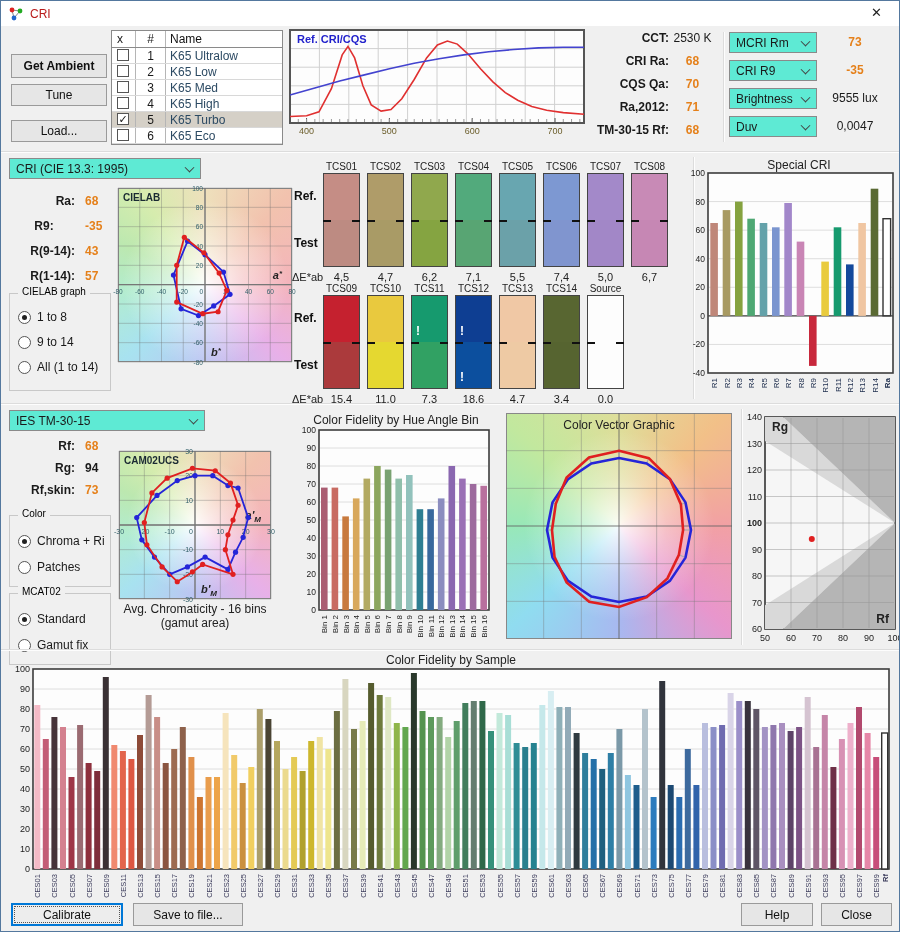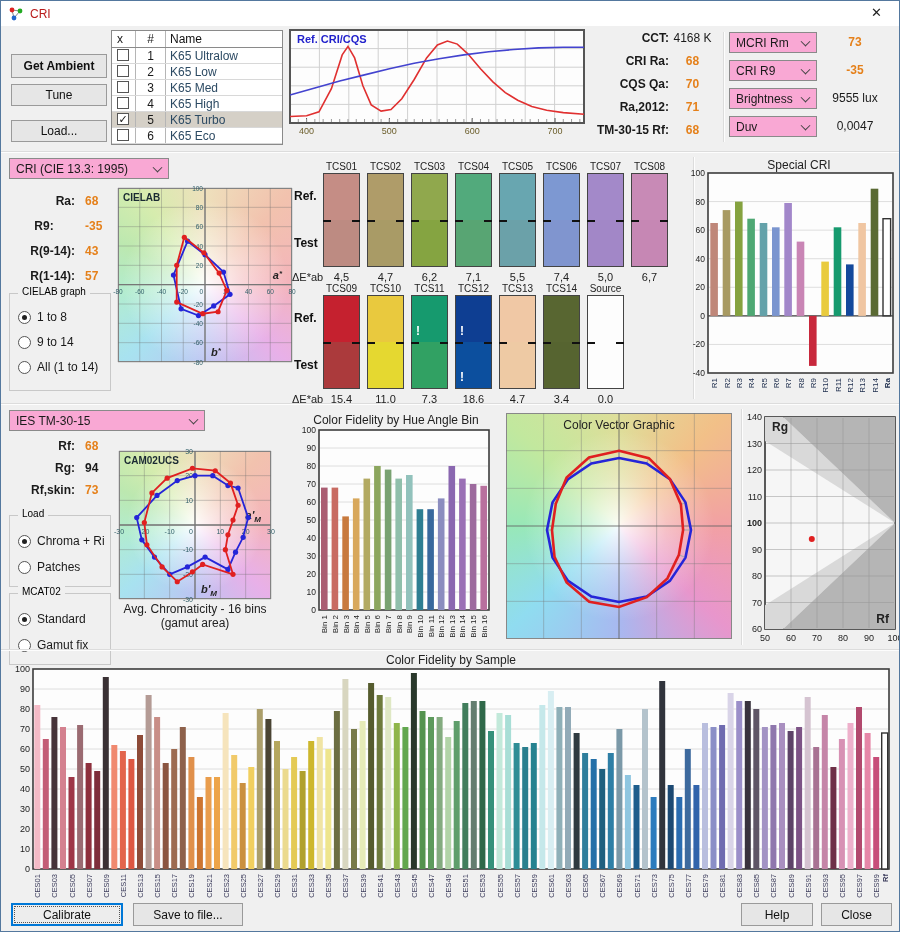--- a/index.html
+++ b/index.html
@@ -8,21 +8,21 @@
   #win { position:relative; width:900px; height:932px; background:#f0f0f0; border:1px solid #54789e; overflow:hidden; }
   
   #titlebar { position:absolute; left:0; top:0; width:100%; height:25px; background:#ffffff; display:flex; align-items:center; }
   #titlebar .ttl { margin-left:6px; font-size:12px; color:#b91c1c; }
   #close-btn { position:absolute; right:0; top:0; width:45px; height:25px; text-align:center; line-height:24px; font-size:13px; color:#222; cursor:pointer; }
   .appicon { margin-left:7px; width:16px; height:16px; }
   
   .btn { position:absolute; background:#e6e6e6; border:1px solid #9a9a9a; text-align:center; font-size:12px; color:#111; display:flex; align-items:center; justify-content:center; cursor:pointer; }
   .btn.bold { font-weight:bold; }
   .btn.focused { border:2px solid #0078d7; outline:1px dotted #555; outline-offset:-4px; background:#ededed; }
-  .select { position:absolute; background:#f9a8d4; border:1px solid #8a8a8a; display:flex; align-items:center; padding-left:6px; font-size:12px; cursor:pointer; }
+  .select { position:absolute; background:#5eead4; border:1px solid #8a8a8a; display:flex; align-items:center; padding-left:6px; font-size:12px; cursor:pointer; }
   .select .chev { position:absolute; right:7px; top:50%; width:7px; height:7px; border-right:1.6px solid #444; border-bottom:1.6px solid #444; transform:translateY(-70%) rotate(45deg); }
   .groupbox { position:absolute; border:1px solid #c8c8c8; }
   .groupbox .gtitle { position:absolute; top:-8px; left:8px; background:#f0f0f0; padding:0 4px; font-size:10px; color:#000000; }
   .radio-row { position:absolute; left:8px; display:flex; align-items:center; cursor:pointer; }
   .radio { width:13px; height:13px; border:1px solid #555; border-radius:50%; background:#fff; margin-right:6px; position:relative; flex:none; }
   .radio.sel:after { content:""; position:absolute; left:3px; top:3px; width:5px; height:5px; border-radius:50%; background:#222; }
   .hsep { position:absolute; left:0; width:900px; height:2px; border-top:1px solid #dcdcdc; border-bottom:1px solid #fdfdfd; }
   .vsep { position:absolute; width:2px; border-left:1px solid #dcdcdc; border-right:1px solid #fdfdfd; }
   .chart-title { position:absolute; text-align:center; font-size:12px; color:#222; }
   
@@ -179,21 +179,21 @@
         <line x1="274.2957746478873" y1="90" x2="274.2957746478873" y2="93" stroke="#999"></line>
         <line x1="282.57746478873236" y1="90" x2="282.57746478873236" y2="93" stroke="#999"></line>
         <line x1="290.85915492957747" y1="90" x2="290.85915492957747" y2="93" stroke="#999"></line>
         <text x="8" y="14" font-size="11" fill="#2222cc" text-anchor="start" font-family="Liberation Sans, sans-serif" font-weight="bold">Ref. CRI/CQS</text>
       </svg>
     </div>
 
   <div id="metrics">
       <div style="position: absolute; left: 590px; top: 30px; width: 125px; height: 18px; display: flex;">
         <span style="width: 78px; text-align: right; font-weight: bold;">CCT:</span>
-        <span style="flex: 1 1 0%; text-align: center;">4168 K</span>
+        <span style="flex: 1 1 0%; text-align: center;">2530 K</span>
       </div>
       <div style="position: absolute; left: 590px; top: 53px; width: 125px; height: 18px; display: flex;">
         <span style="width: 78px; text-align: right; font-weight: bold;">CRI Ra:</span>
         <span style="flex: 1 1 0%; text-align: center; color: rgb(229, 128, 26); font-weight: bold;">68</span>
       </div>
       <div style="position: absolute; left: 590px; top: 76px; width: 125px; height: 18px; display: flex;">
         <span style="width: 78px; text-align: right; font-weight: bold;">CQS Qa:</span>
         <span style="flex: 1 1 0%; text-align: center; color: rgb(229, 128, 26); font-weight: bold;">70</span>
       </div>
       <div style="position: absolute; left: 590px; top: 99px; width: 125px; height: 18px; display: flex;">
@@ -224,21 +224,21 @@
       <div style="position: absolute; left: 822px; top: 90px; width: 64px; text-align: center;">9555 lux</div>
       <div class="select" style="position: absolute; left: 728px; top: 115px; width: 88px; height: 21px; text-align: center;">
         <span>Duv</span>
         <span class="chev"></span>
       </div>
       <div style="position: absolute; left: 822px; top: 118px; width: 64px; text-align: center;">0,0047</div>
     </div>
 
   <div class="hsep" style="top:150px;"></div>
 
-  <div class="select" style="left:8px;top:157px;width:160px;height:21px;">
+  <div class="select" style="left:8px;top:157px;width:192px;height:21px;">
     <span>CRI (CIE 13.3: 1995)</span>
       <span class="chev"></span>
   </div>
   <div id="cri-stats">
       <div style="position: absolute; left: 12px; top: 193px; display: flex;">
         <span style="width: 62px; text-align: right; font-weight: bold;">Ra:</span>
         <span style="margin-left: 10px; font-weight: bold; color: rgb(229, 128, 26);">68</span>
       </div>
       <div style="position: absolute; left: 12px; top: 218px; display: flex;">
         <span style="width: 62px; text-align: center; font-weight: bold;">R9:</span>
@@ -535,21 +535,21 @@
       <div style="position: absolute; left: 12px; top: 460px; display: flex;">
         <span style="width: 62px; text-align: right; font-weight: bold;">Rg:</span>
         <span style="margin-left: 10px; font-weight: bold;">94</span>
       </div>
       <div style="position: absolute; left: 12px; top: 482px; display: flex;">
         <span style="width: 62px; text-align: right; font-weight: bold;">Rf,skin:</span>
         <span style="margin-left: 10px; font-weight: bold; color: rgb(229, 128, 26);">73</span>
       </div>
     </div>
   <div class="groupbox" style="left:8px;top:514px;width:102px;height:72px;">
-    <span class="gtitle">Load</span>
+    <span class="gtitle">Color</span>
     <div id="show-radios">
         <div class="radio-row" style="top: 18px;">
           <span class="radio sel"></span>
           <span>Chroma + Ri</span>
         </div>
         <div class="radio-row" style="top: 44px;">
           <span class="radio"></span>
           <span>Patches</span>
         </div>
       </div>

